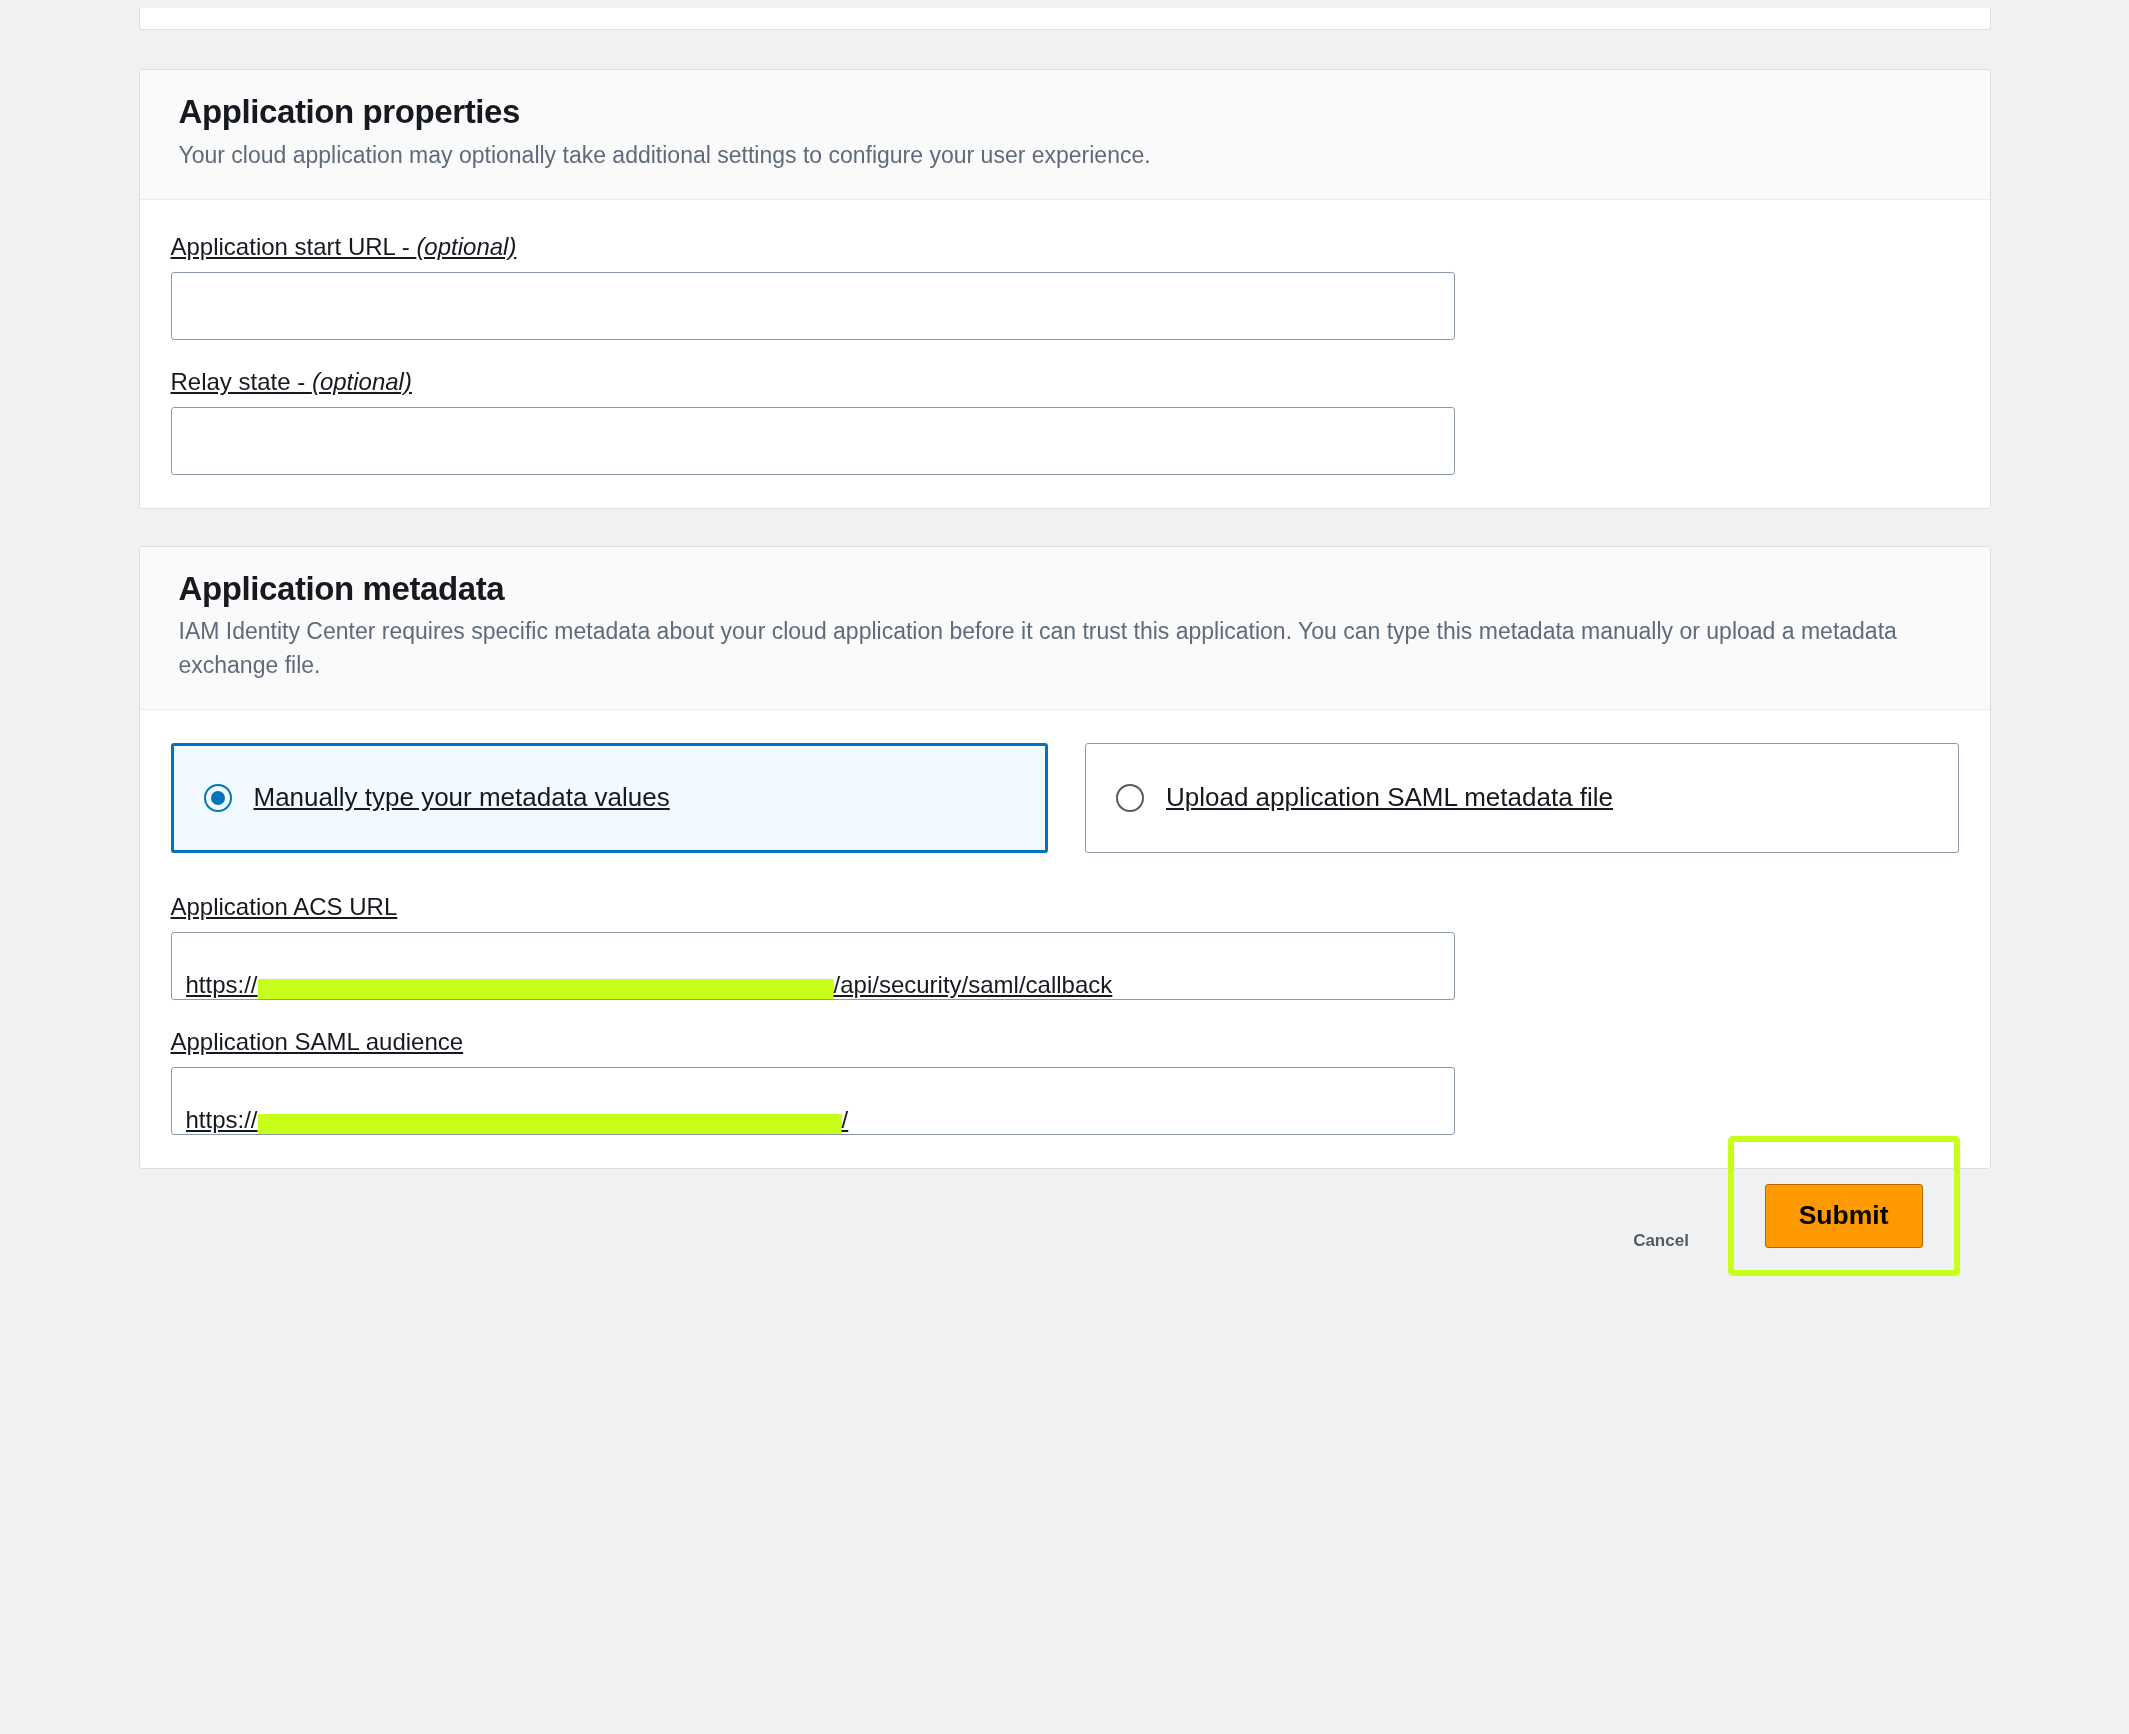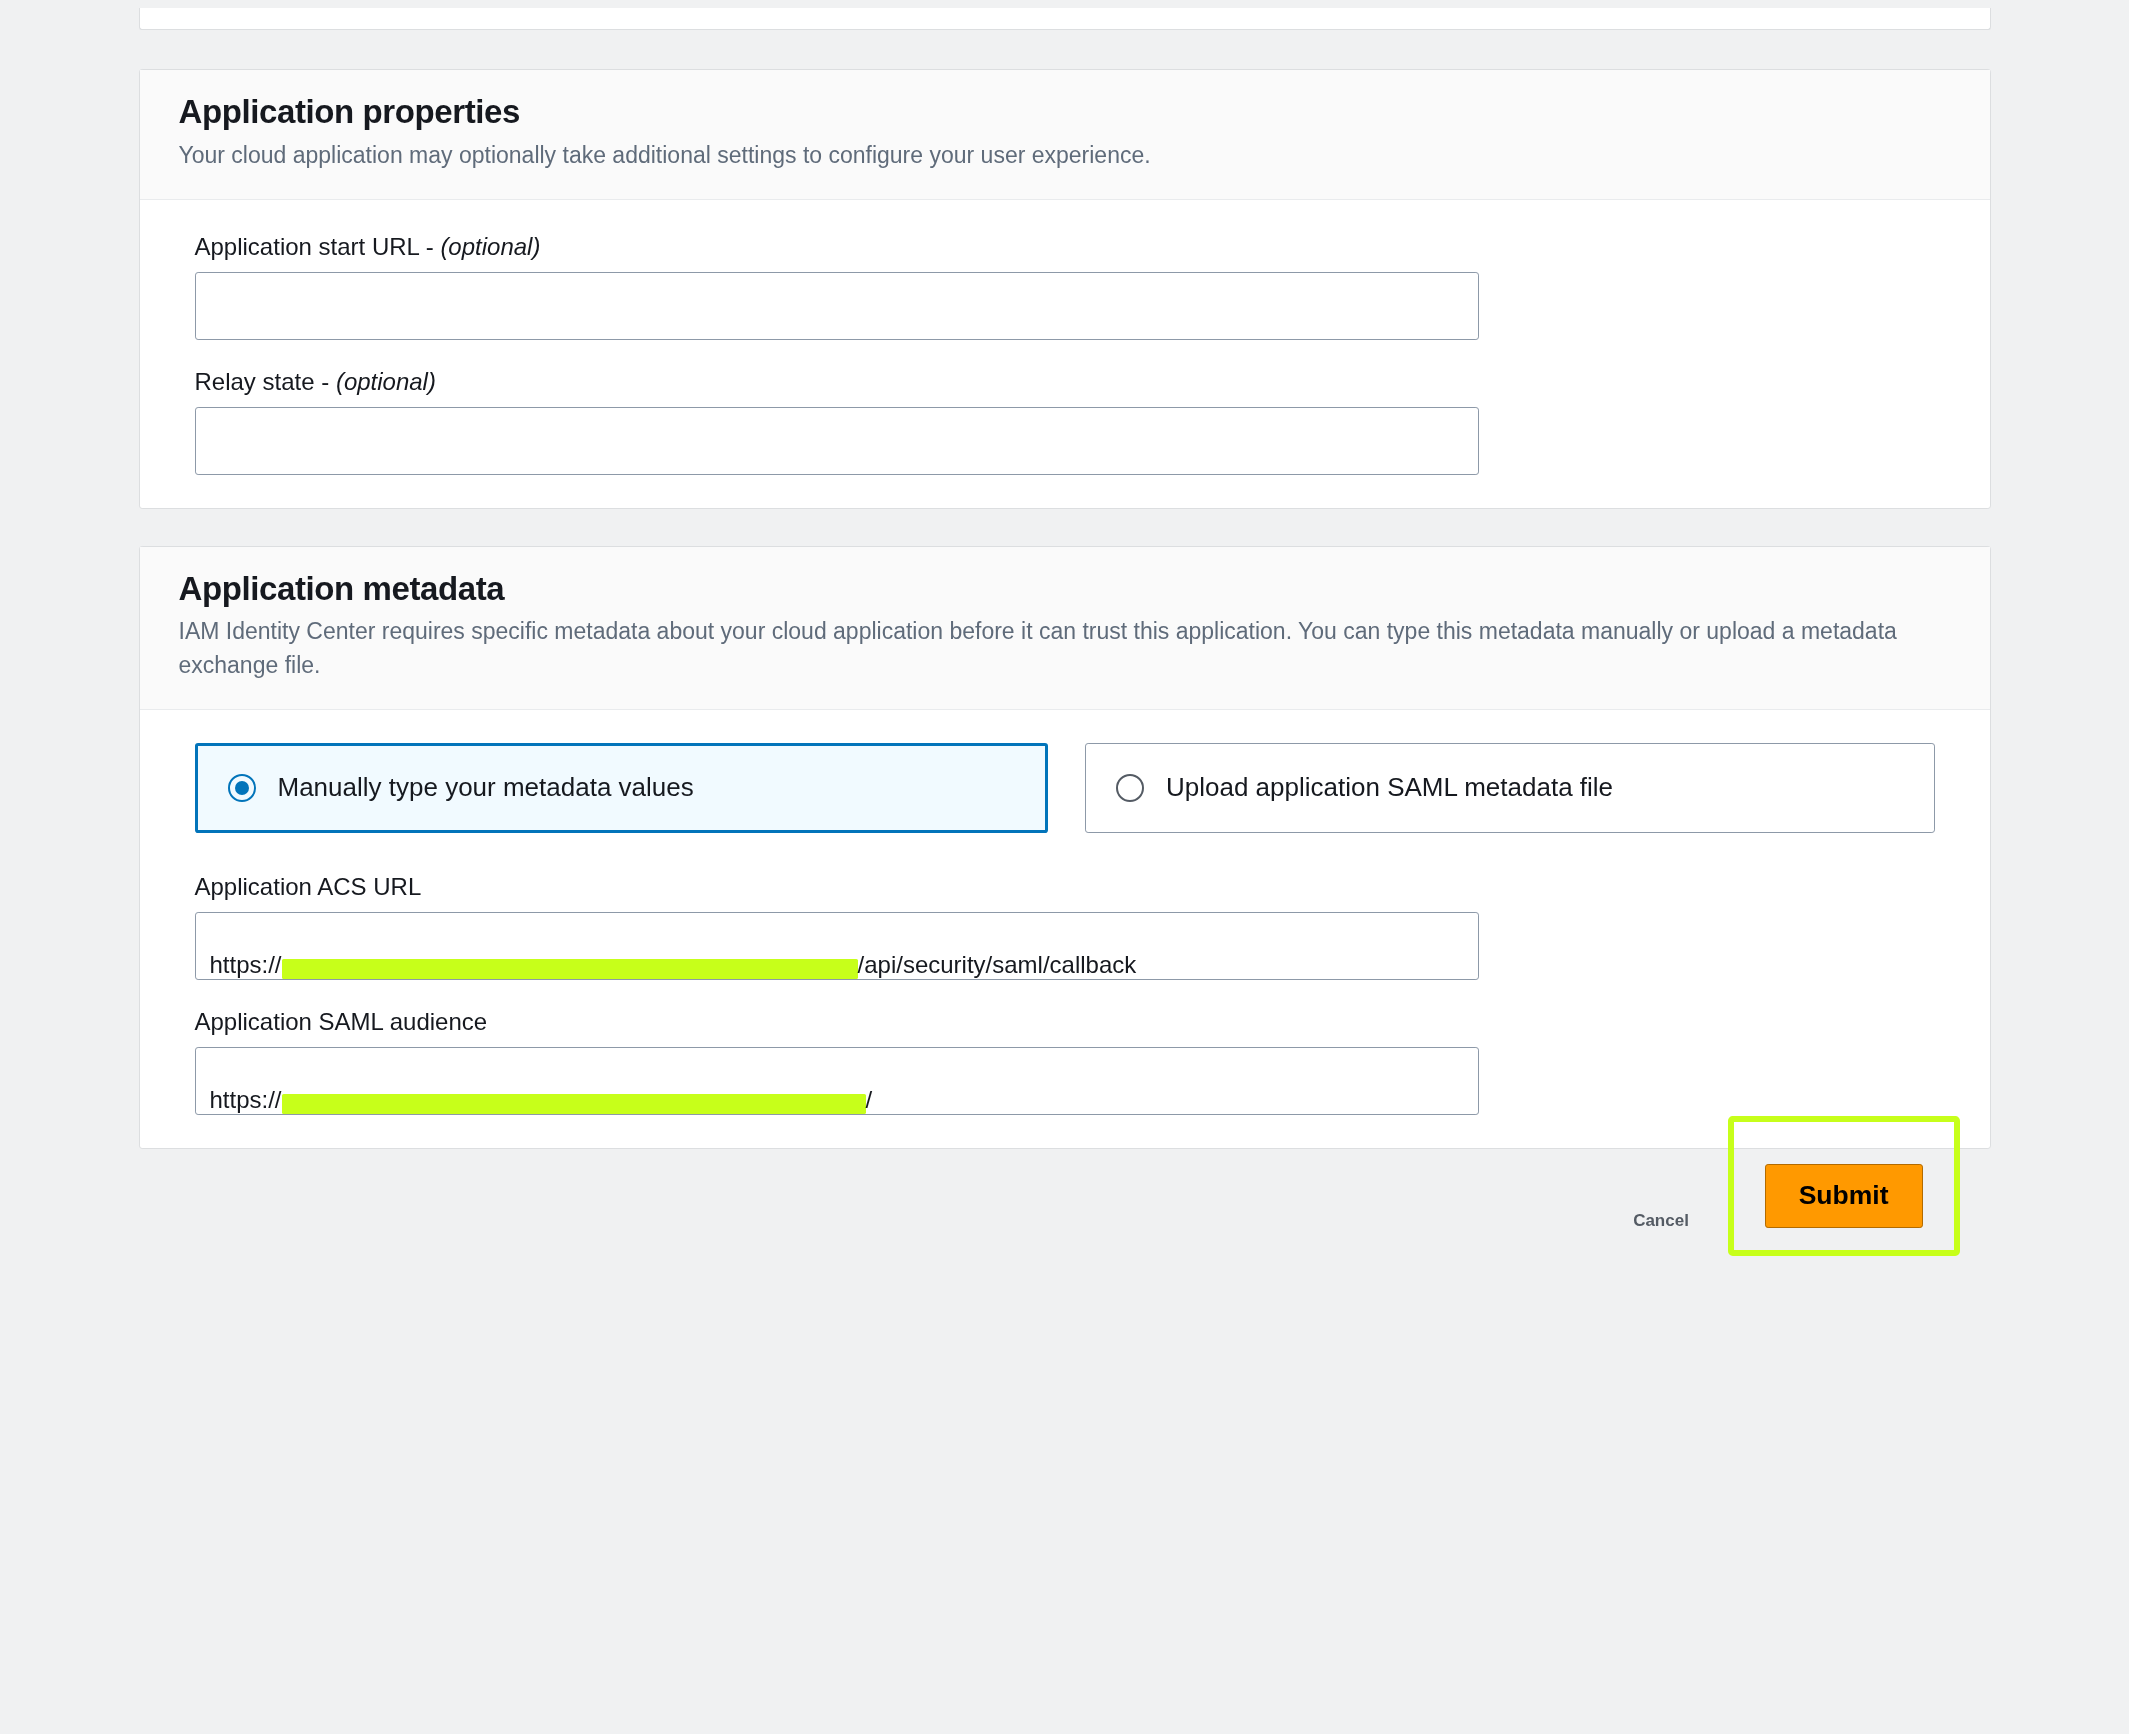--- a/index.html
+++ b/index.html
@@ -39,21 +39,22 @@
     color: #16191f;
     margin-bottom: 7.8px;
     letter-spacing: -0.4px;
   }
   .card-header p {
     font-size: 23px;
     color: #5f6b7a;
     line-height: 1.45;
   }
   .card-body {
-    padding: 33px 55px;
+    padding: 33px 31px;
+    text-decoration: underline;
   }
   .field { margin-bottom: 28px; }
   .field:last-child { margin-bottom: 0; }
   .field-label {
     font-size: 24px;
     color: #16191f;
     margin-bottom: 11px;
     display: block;
   }
   .optional { font-style: italic; }
@@ -100,21 +101,21 @@
   }
   .radio-row {
     display: flex;
     gap: 37px;
     margin-bottom: 40px;
   }
   .radio-tile {
     flex: 1;
     border: 1.6px solid #8d99a8;
     border-radius: 3.1px;
-    height: 90px;
+    height: 110px;
     display: flex;
     align-items: center;
     padding: 0 30px;
     gap: 22px;
     font-size: 26px;
     cursor: pointer;
     background: #fff;
   }
   .radio-tile.selected {
     border: 3.1px solid #0274ba;

